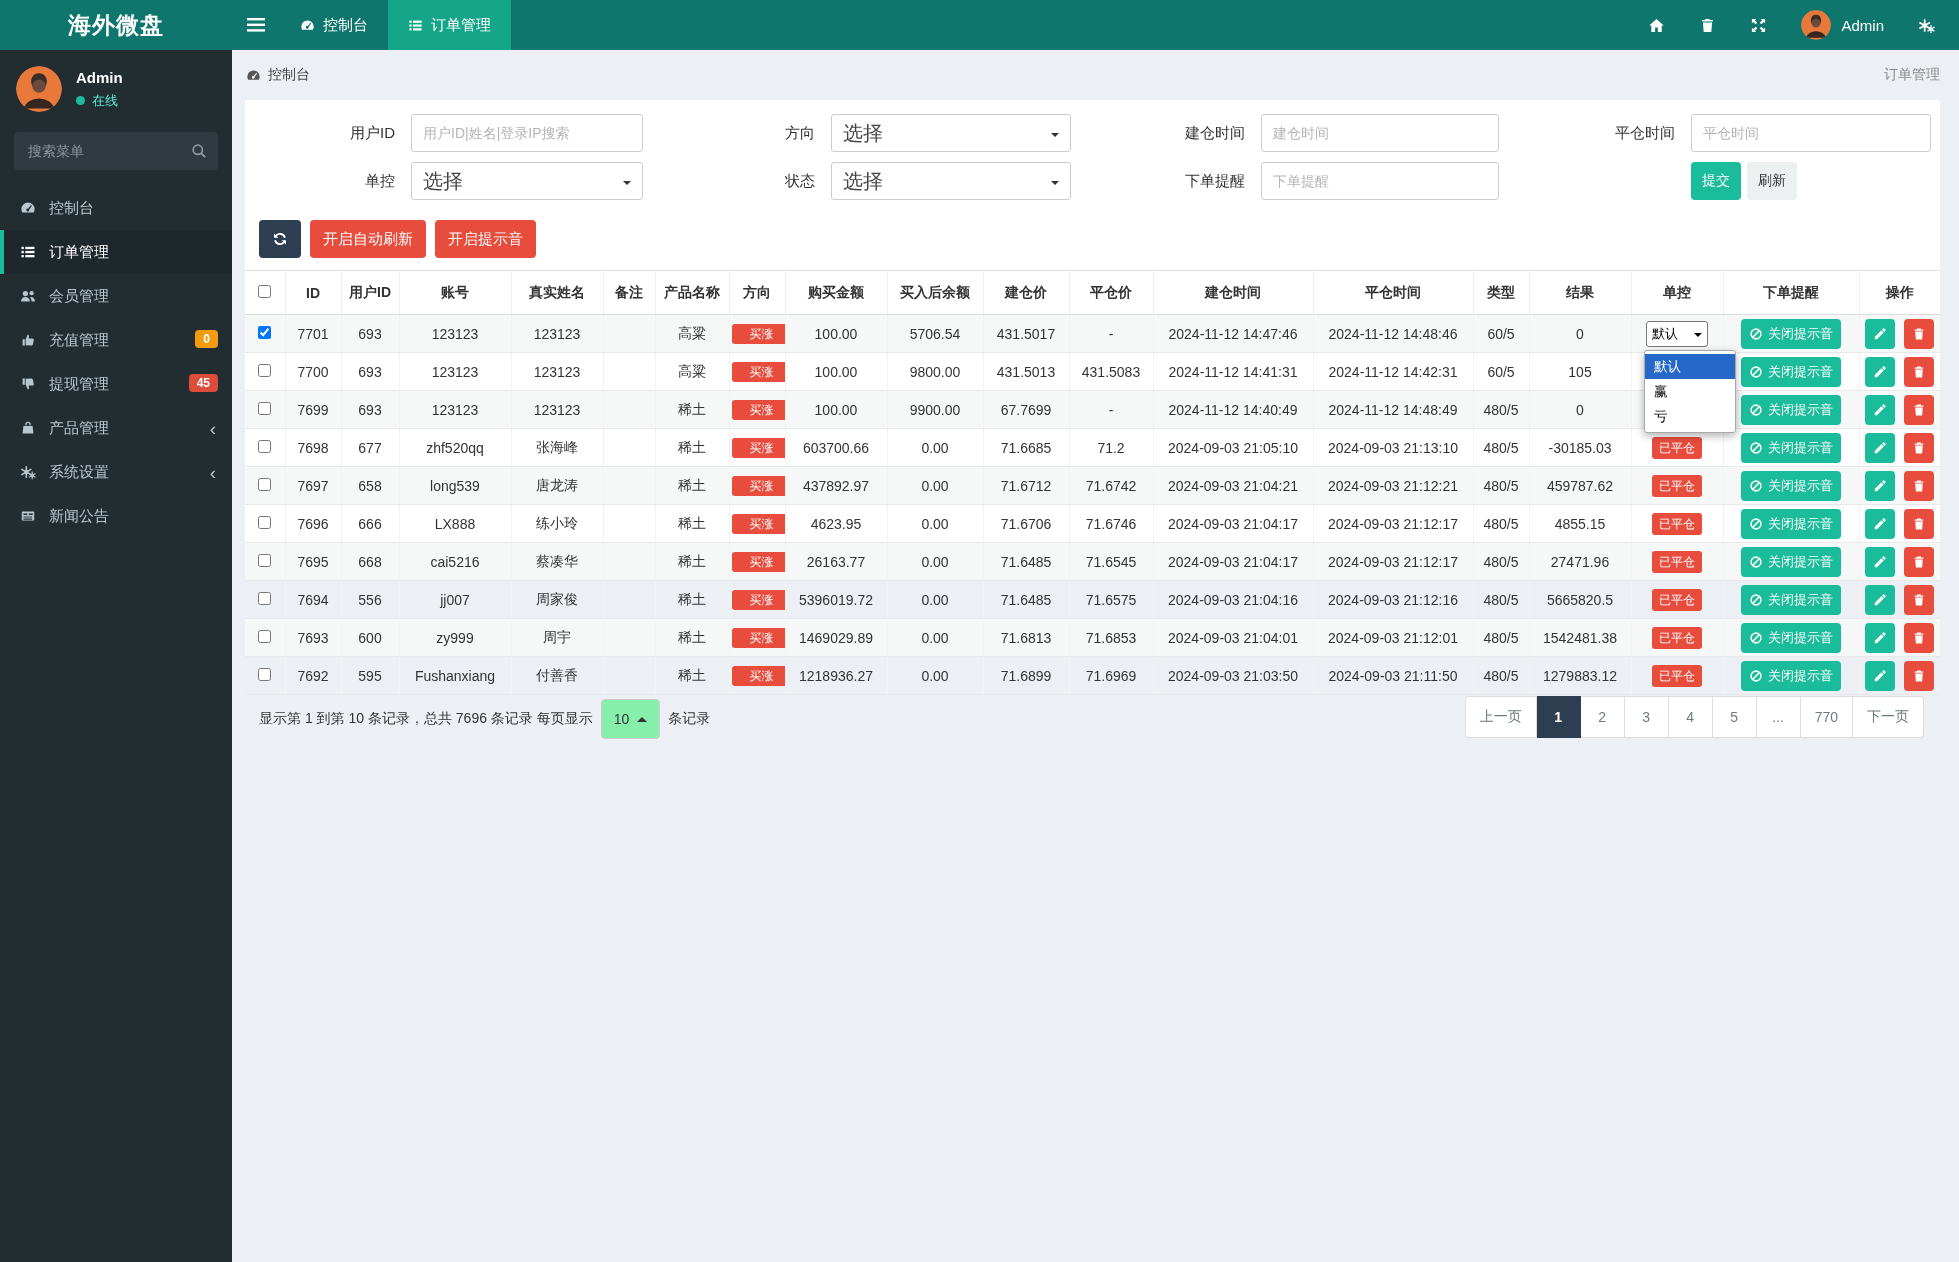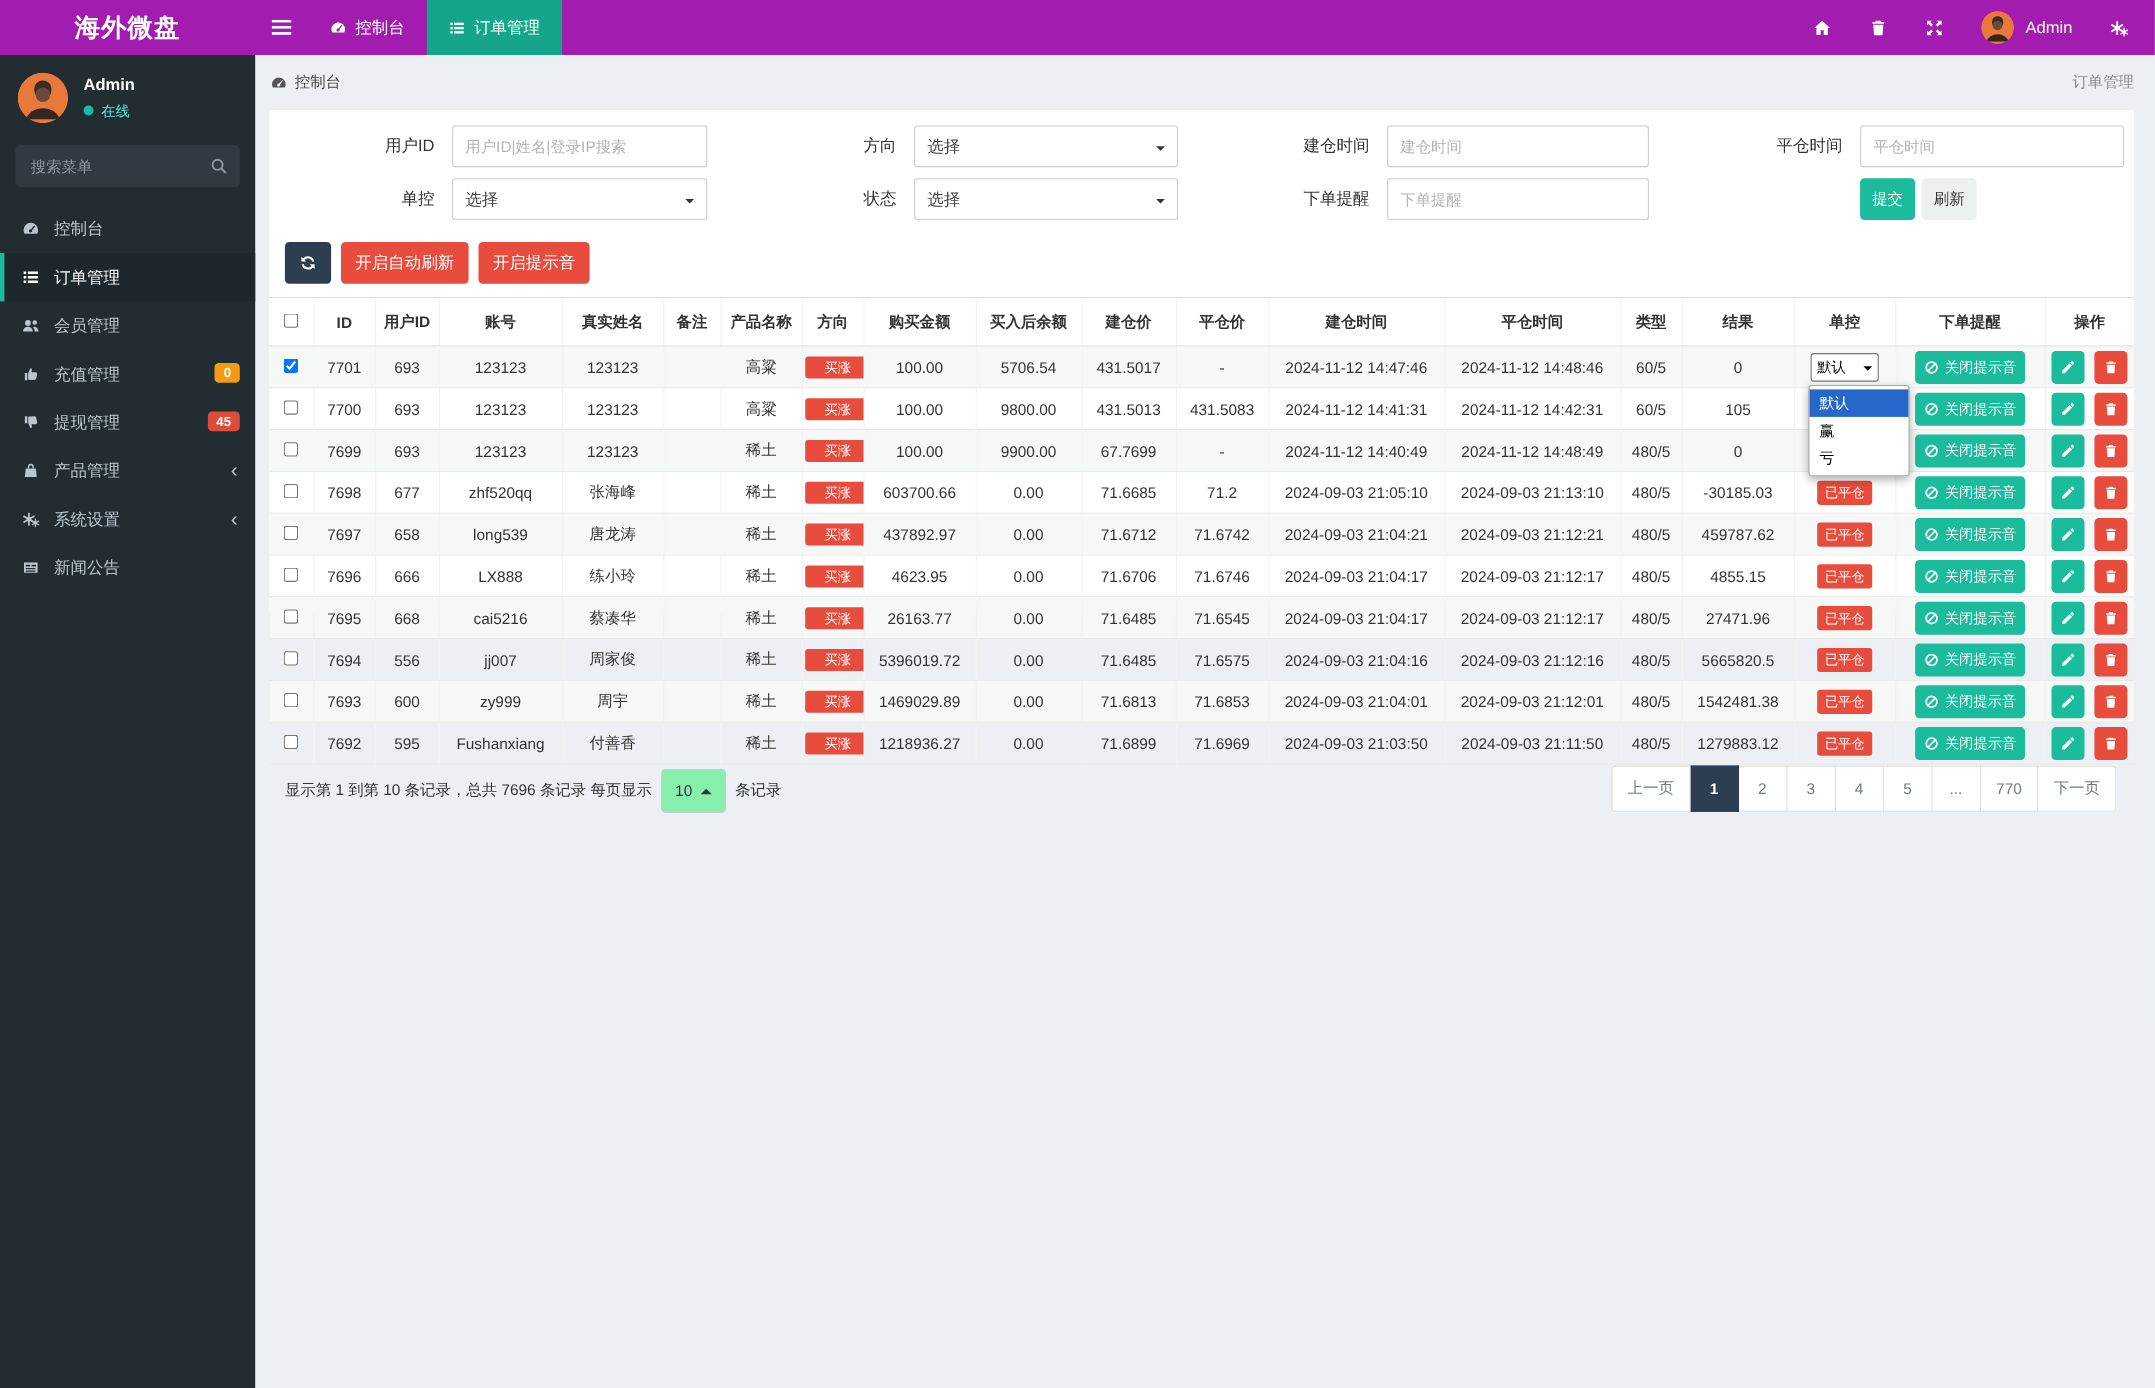--- a/index.html
+++ b/index.html
@@ -4,21 +4,21 @@
 <style>
   * { box-sizing: border-box; margin: 0; padding: 0; }
   html,body { width:1959px; height:1262px; }
   body {
     font-family: "Liberation Sans", "DejaVu Sans", sans-serif;
     background:#ecf0f5; overflow:hidden; color:#333; font-size:14px;
   }
   .app { position:relative; width:1959px; height:1262px; }
 
   
-  .navbar { position:absolute; top:0; left:0; width:1959px; height:50px; background:#a21caf; display:flex; align-items:stretch; z-index:20; }
+  .navbar { position:absolute; top:0; left:0; width:1959px; height:50px; background:#0f766e; display:flex; align-items:stretch; z-index:20; }
   .brand { width:232px; display:flex; align-items:center; justify-content:center; color:#fff; font-size:23px; font-weight:bold; letter-spacing:1px; }
   .nav-toggle { width:48px; display:flex; align-items:center; justify-content:center; color:#fff; cursor:pointer; }
   .nav-tab { display:flex; align-items:center; gap:8px; padding:0 20px; color:#fff; font-size:15px; cursor:pointer; }
   .nav-tab.active { background:#15a589; }
   .nav-tab svg { width:15px; height:15px; }
   .nav-right { margin-left:auto; display:flex; align-items:center; gap:34px; padding-right:24px; color:#fff; }
   .nav-ic { width:17px; height:17px; color:#fff; cursor:pointer; }
   .nav-user { display:flex; align-items:center; gap:10px; cursor:pointer; }
   .nav-avatar { width:30px; height:30px; border-radius:50%; overflow:hidden; }
   .nav-user-name { font-size:15px; }
@@ -49,21 +49,21 @@
   .crumbbar svg { width:15px; height:15px; margin-right:7px; color:#555; }
   .crumb-right { margin-left:auto; color:#8a8a8a; }
 
   .panel { position:absolute; top:50px; left:13px; width:1695px; height:458px; background:#fff; border-radius:3px; }
 
   
   .f-label { position:absolute; width:150px; text-align:right; font-size:15px; color:#333; line-height:38px; }
   .f-ctl { position:absolute; height:38px; }
   .f-input { width:100%; height:38px; border:1px solid #ccc; border-radius:3px; padding:0 11px; font-size:14px; color:#333; outline:none; font-family:inherit; background:#fff; }
   .f-input::placeholder { color:#b4b4b4; }
-  .f-select { width:100%; height:38px; border:1px solid #ccc; border-radius:3px; background:#fff; display:flex; align-items:center; justify-content:space-between; padding:0 11px; font-size:15px; color:#444; cursor:pointer; }
+  .f-select { width:100%; height:38px; border:1px solid #ccc; border-radius:3px; background:#fff; display:flex; align-items:center; justify-content:space-between; padding:0 11px; font-size:20px; color:#444; cursor:pointer; }
   .caret-dn { width:0; height:0; border:4px solid transparent; border-top-color:#333; margin-top:7px; }
   .btn { display:inline-flex; align-items:center; justify-content:center; border:none; border-radius:4px; font-size:14px; font-family:inherit; cursor:pointer; }
   .btn-submit { position:absolute; left:1446px; top:62px; width:50px; height:38px; background:#1abc9c; color:#fff; }
   .btn-refresh { position:absolute; left:1502px; top:62px; width:50px; height:38px; background:#ecf0f1; color:#333; }
 
   
   .toolbar { position:absolute; left:14px; top:120px; display:flex; gap:9px; }
   .btn-reload { width:42px; height:38px; background:#2c3e50; color:#fff; }
   .btn-reload svg { width:16px; height:16px; }
   .btn-danger { height:38px; padding:0 13px; background:#e74c3c; color:#fff; font-size:15px; }

